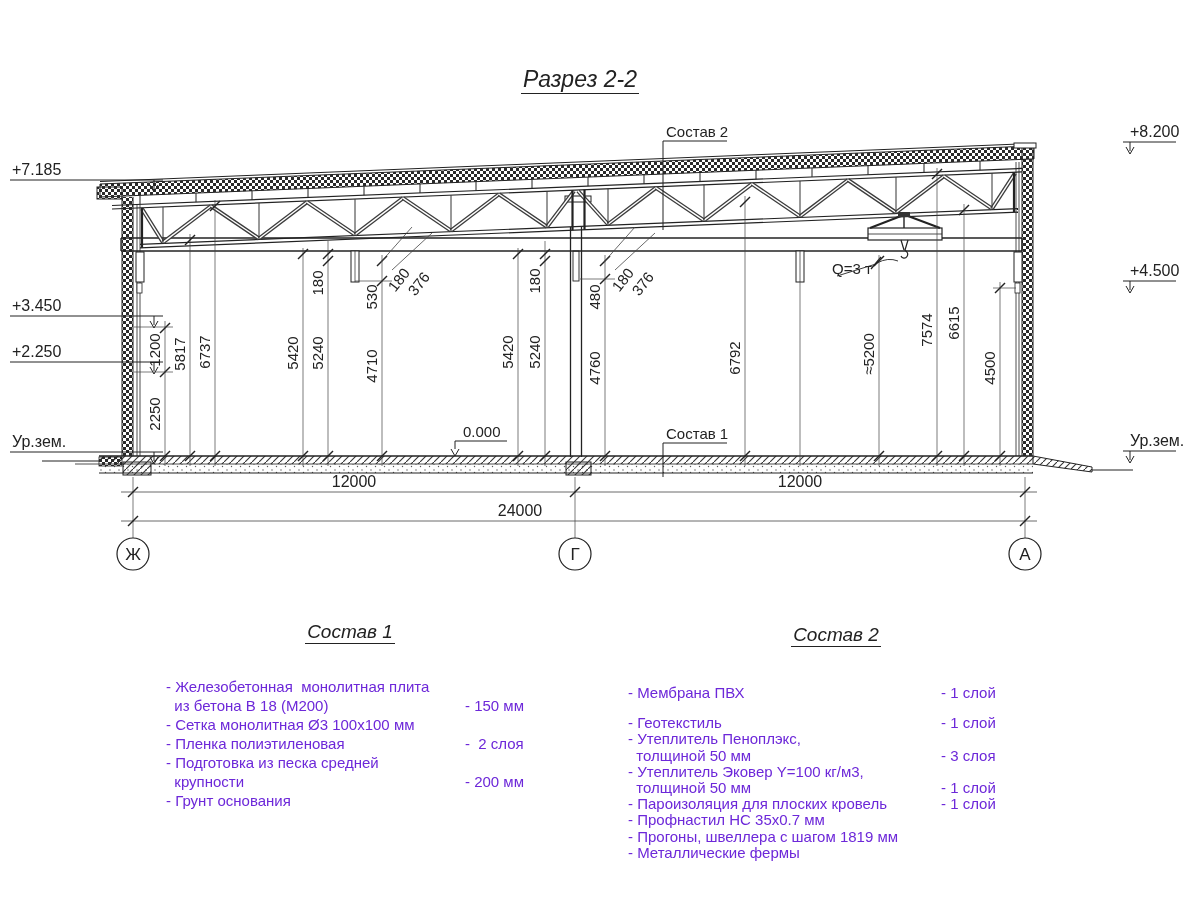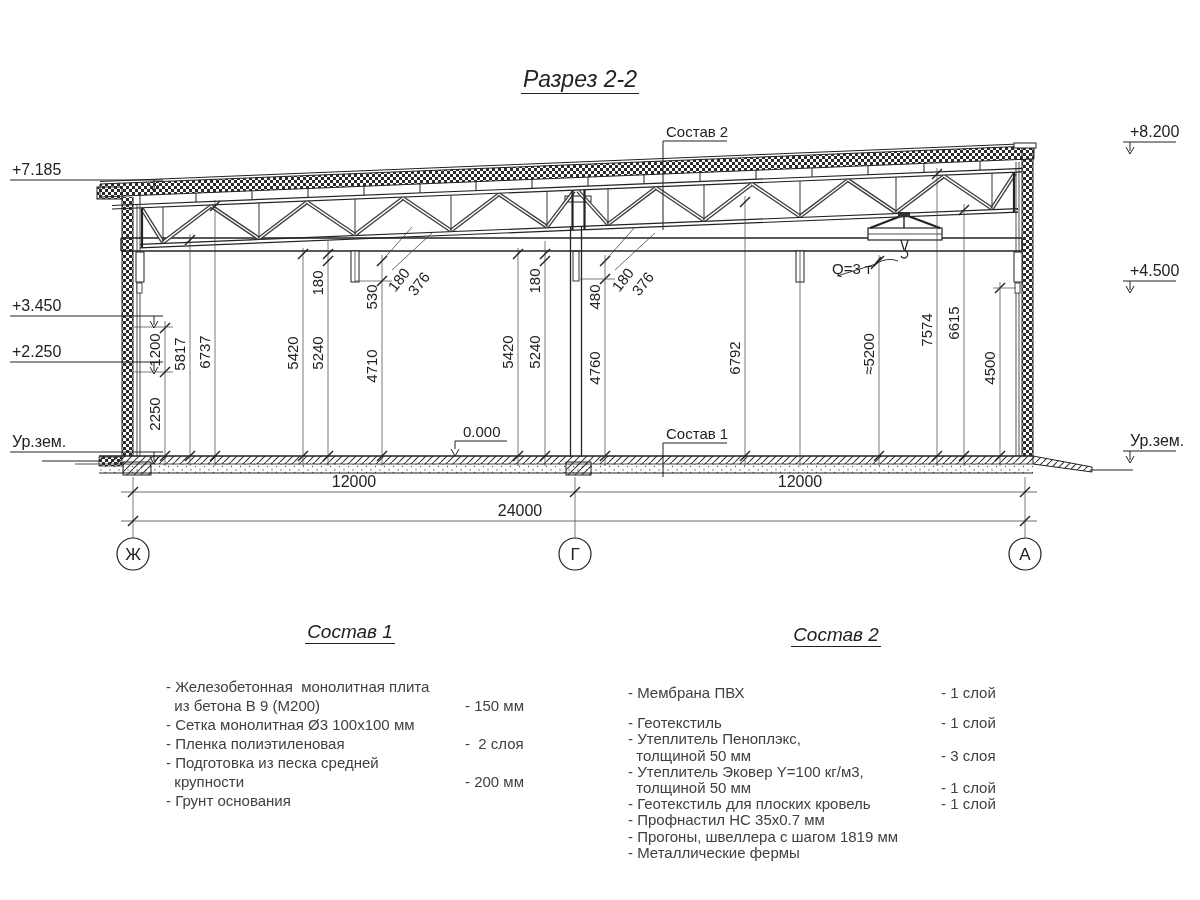--- a/index.html
+++ b/index.html
@@ -2,21 +2,21 @@
 <html><head>
 <meta charset="utf-8">
 <style>
   html,body{margin:0;padding:0;background:#fff;width:1200px;height:900px;overflow:hidden;}
   body{font-family:"Liberation Sans", sans-serif;color:#222;position:relative;}
   #dwg{position:absolute;left:0;top:0;}
   .abs{position:absolute;}
   .title{font-size:23px;font-style:italic;text-align:center;}
   .title span, .lg-head span{border-bottom:1.6px solid #222;padding:0 2px 1px 2px;}
   .lg-head{font-size:19px;font-style:italic;text-align:center;}
-  .lg-row{position:relative;white-space:pre;font-size:15px;color:#404040;}
+  .lg-row{position:relative;white-space:pre;font-size:15px;color:#6d28d9;}
   .lg-val{position:absolute;top:0;white-space:pre;}
   svg text{fill:#222;font-family:"Liberation Sans", sans-serif;}
 </style>
 </head>
 <body>
 
 <svg id="dwg" width="1200" height="900">
     <defs>
       <pattern id="check" width="6" height="6" patternUnits="userSpaceOnUse">
         <rect x="0" y="0" width="3" height="3" fill="#2a2a2a"></rect>
@@ -338,31 +338,31 @@
     </g>
   </svg>
 
 <div class="abs title" style="left:430px;top:66px;width:300px;"><span>Разрез 2-2</span></div>
 
 <div class="abs lg-head" style="left:288px;top:621px;width:124px;"><span>Состав 1</span></div>
 <div class="abs lg-head" style="left:774px;top:624px;width:124px;"><span>Состав 2</span></div>
 
 <div id="legend1" class="abs" style="left:166px;top:678px;width:440px;">
     <div class="lg-row" style="height: 19px;"><span>- Железобетонная  монолитная плита</span></div>
-    <div class="lg-row" style="height: 19px;"><span>  из бетона В 9 (М200)</span><span class="lg-val" style="left: 299px;">- 150 мм</span></div>
+    <div class="lg-row" style="height: 19px;"><span>  из бетона В 18 (М200)</span><span class="lg-val" style="left: 299px;">- 150 мм</span></div>
     <div class="lg-row" style="height: 19px;"><span>- Сетка монолитная Ø3 100х100 мм</span></div>
     <div class="lg-row" style="height: 19px;"><span>- Пленка полиэтиленовая</span><span class="lg-val" style="left: 299px;">-  2 слоя</span></div>
     <div class="lg-row" style="height: 19px;"><span>- Подготовка из песка средней</span></div>
     <div class="lg-row" style="height: 19px;"><span>  крупности</span><span class="lg-val" style="left: 299px;">- 200 мм</span></div>
     <div class="lg-row" style="height: 19px;"><span>- Грунт основания</span></div>
   </div>
 <div id="legend2" class="abs" style="left:628px;top:684px;width:460px;">
     <div class="lg-row" style="height: 16.2px;"><span>- Мембрана ПВХ</span><span class="lg-val" style="left: 313px;">- 1 слой</span></div>
     <div class="lg-row" style="height: 16.2px; margin-top: 14px;"><span>- Геотекстиль</span><span class="lg-val" style="left: 313px;">- 1 слой</span></div>
     <div class="lg-row" style="height: 16.2px;"><span>- Утеплитель Пеноплэкс,</span></div>
     <div class="lg-row" style="height: 16.2px;"><span>  толщиной 50 мм</span><span class="lg-val" style="left: 313px;">- 3 слоя</span></div>
     <div class="lg-row" style="height: 16.2px;"><span>- Утеплитель Эковер Y=100 кг/м3,</span></div>
     <div class="lg-row" style="height: 16.2px;"><span>  толщиной 50 мм</span><span class="lg-val" style="left: 313px;">- 1 слой</span></div>
-    <div class="lg-row" style="height: 16.2px;"><span>- Геотекстиль для плоских кровель</span><span class="lg-val" style="left: 313px;">- 1 слой</span></div>
+    <div class="lg-row" style="height: 16.2px;"><span>- Пароизоляция для плоских кровель</span><span class="lg-val" style="left: 313px;">- 1 слой</span></div>
     <div class="lg-row" style="height: 16.2px;"><span>- Профнастил НС 35х0.7 мм</span></div>
     <div class="lg-row" style="height: 16.2px;"><span>- Прогоны, швеллера с шагом 1819 мм</span></div>
     <div class="lg-row" style="height: 16.2px;"><span>- Металлические фермы</span></div>
   </div>
 
 </body></html>

